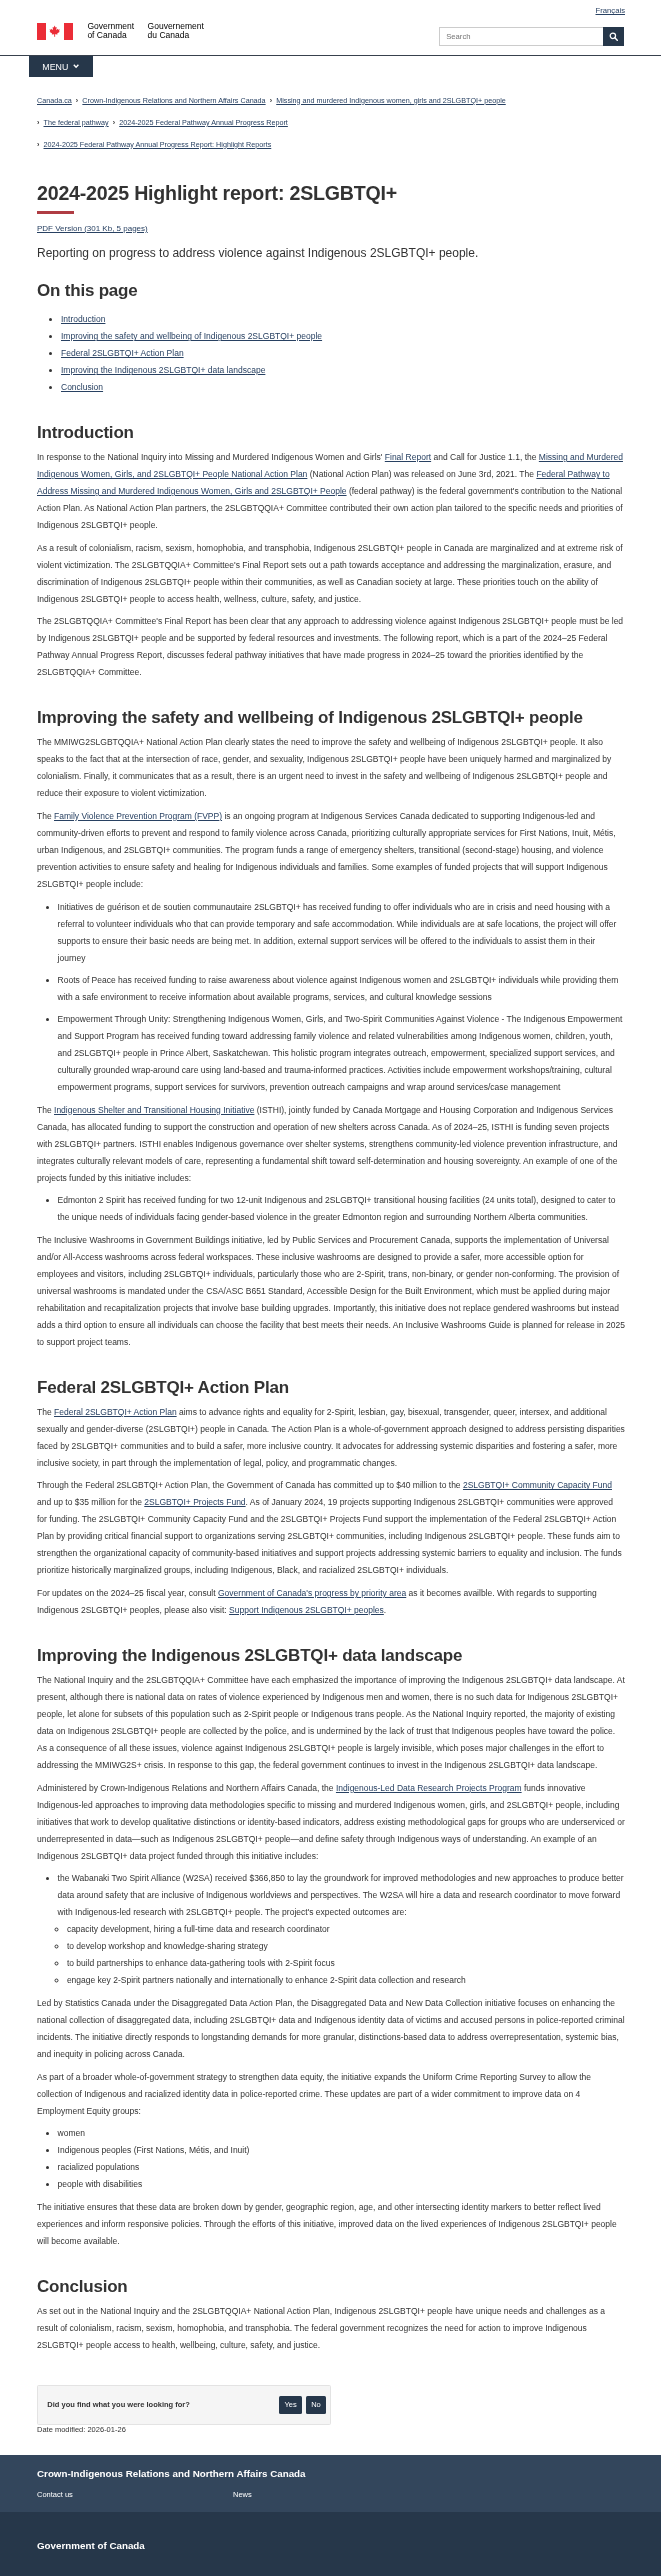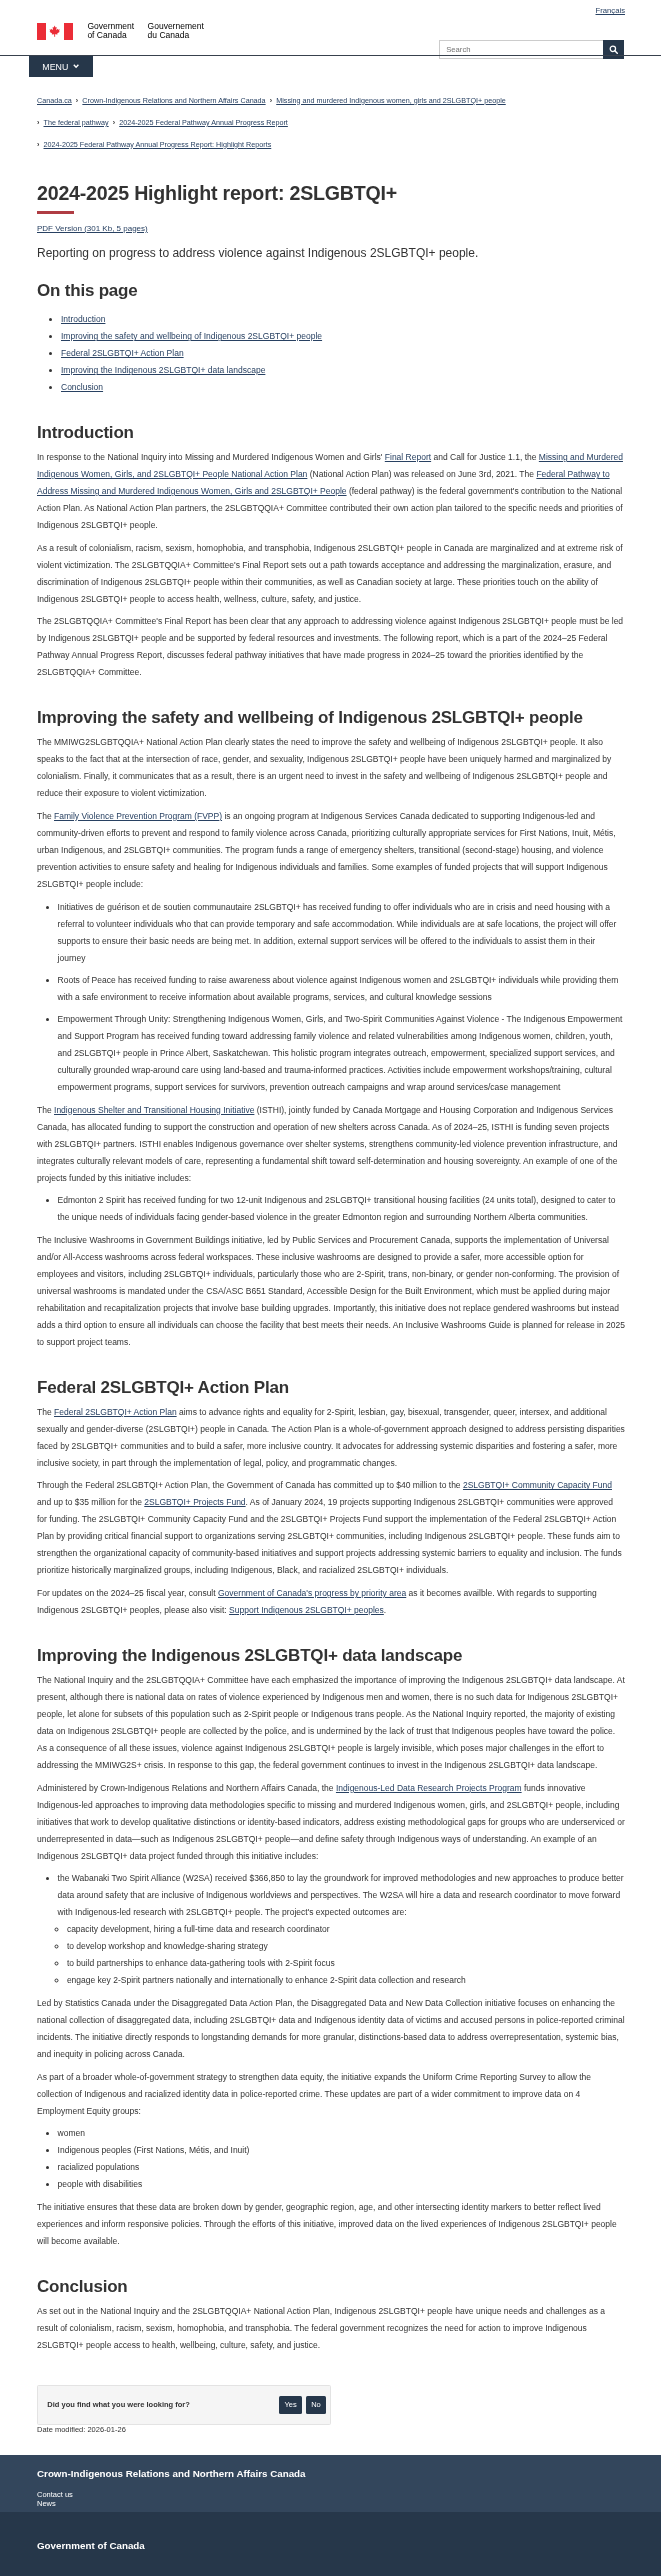--- a/index.html
+++ b/index.html
@@ -13,21 +13,21 @@
   a { color: #284162; text-decoration: underline; }
 
   
   .topbar { height: 55px; position: relative; }
   .lang-link { position: absolute; right: 37px; top: 6.2px; font-size: 7.7px; color: #284162; }
   .brand { position: absolute; left: 37px; top: 21.6px; display: flex; align-items: center; }
   .flag { width: 36px; height: 17.5px; display: flex; }
   .flag .bar { width: 8.8px; height: 17.5px; background: #eb2d37; }
   .flag .mid { width: 18.5px; height: 17.5px; background: #fff; display: flex; align-items: center; justify-content: center; }
   .brand-text { display: flex; margin-left: 14.4px; gap: 13.4px; font-size: 8.5px; line-height: 9.8px; color: #000; }
-  .search { position: absolute; left: 439px; top: 40px; width: 185px; height: 18.5px; display: flex; }
+  .search { position: absolute; left: 439px; top: 27px; width: 185px; height: 18.5px; display: flex; }
   .search input { flex: 1; height: 18.5px; border: 0.5px solid #ccc; border-right: none; font-family: "Liberation Sans", sans-serif; font-size: 7.7px; padding: 0 6.2px; color: #555; }
   .search button { width: 21px; height: 18.5px; background: #26374a; border: none; display: flex; align-items: center; justify-content: center; }
   .menu-band { border-top: 1.5px solid #38414d; height: 29px; position: relative; }
   .menu-btn { position: absolute; left: 29px; top: 0; width: 64px; height: 21px; background: #26374a; color: #fff; border: none; font-family: "Liberation Sans", sans-serif; font-size: 8.8px; display: flex; align-items: center; justify-content: center; gap: 5.2px; }
 
   
   .breadcrumb { padding: 5.2px 37px 0 37px; font-size: 7.2px; color: #333; }
   .breadcrumb .crumb-line { height: 22px; display: flex; align-items: center; }
   .breadcrumb a { color: #284162; }
   .crumb-sep { margin: 0 4.1px; font-size: 7.2px; color: #333; font-weight: bold; }
@@ -55,21 +55,21 @@
   .feedback { margin-top: 31px; width: 294px; height: 40px; background: #f5f5f5; border: 0.5px solid #e3e3e3; border-radius: 1.5px; display: flex; align-items: center; justify-content: space-between; padding: 0 4.1px 0 9.3px; }
   .feedback-q { font-size: 7.5px; font-weight: bold; color: #333; }
   .fb-btns { display: flex; gap: 4.1px; }
   .fb-btn { background: #26374a; color: #fff; border: none; border-radius: 1.5px; height: 18.5px; padding: 0 5.2px; font-family: "Liberation Sans", sans-serif; font-size: 7.5px; }
   .date-mod { font-size: 7.5px; color: #333; height: 10.3px; }
 
   
   footer { margin-top: 20px; }
   .f-dept { background: #33465c; height: 57px; padding: 13px 37px 0 37px; color: #fff; }
   .f-dept-title { font-size: 9.8px; font-weight: bold; }
-  .f-dept-links { display: flex; margin-top: 11.3px; font-size: 7.5px; flex-direction: column; }
+  .f-dept-links { display: flex; margin-top: 11.3px; font-size: 7.5px; }
   .f-dept-links a { color: #fff; text-decoration: none; width: 196px; }
   .f-gov { background: #26374a; height: 191px; padding: 15.5px 37px 0 37px; color: #fff; position: relative; overflow: hidden; }
   .f-gov-title { font-size: 9.8px; font-weight: bold; position: relative; z-index: 1; margin-top: 12px; }
 </style>
 </head>
 <body>
 
 <header>
   <div class="topbar">
     <a class="lang-link" href="#">Français</a>

